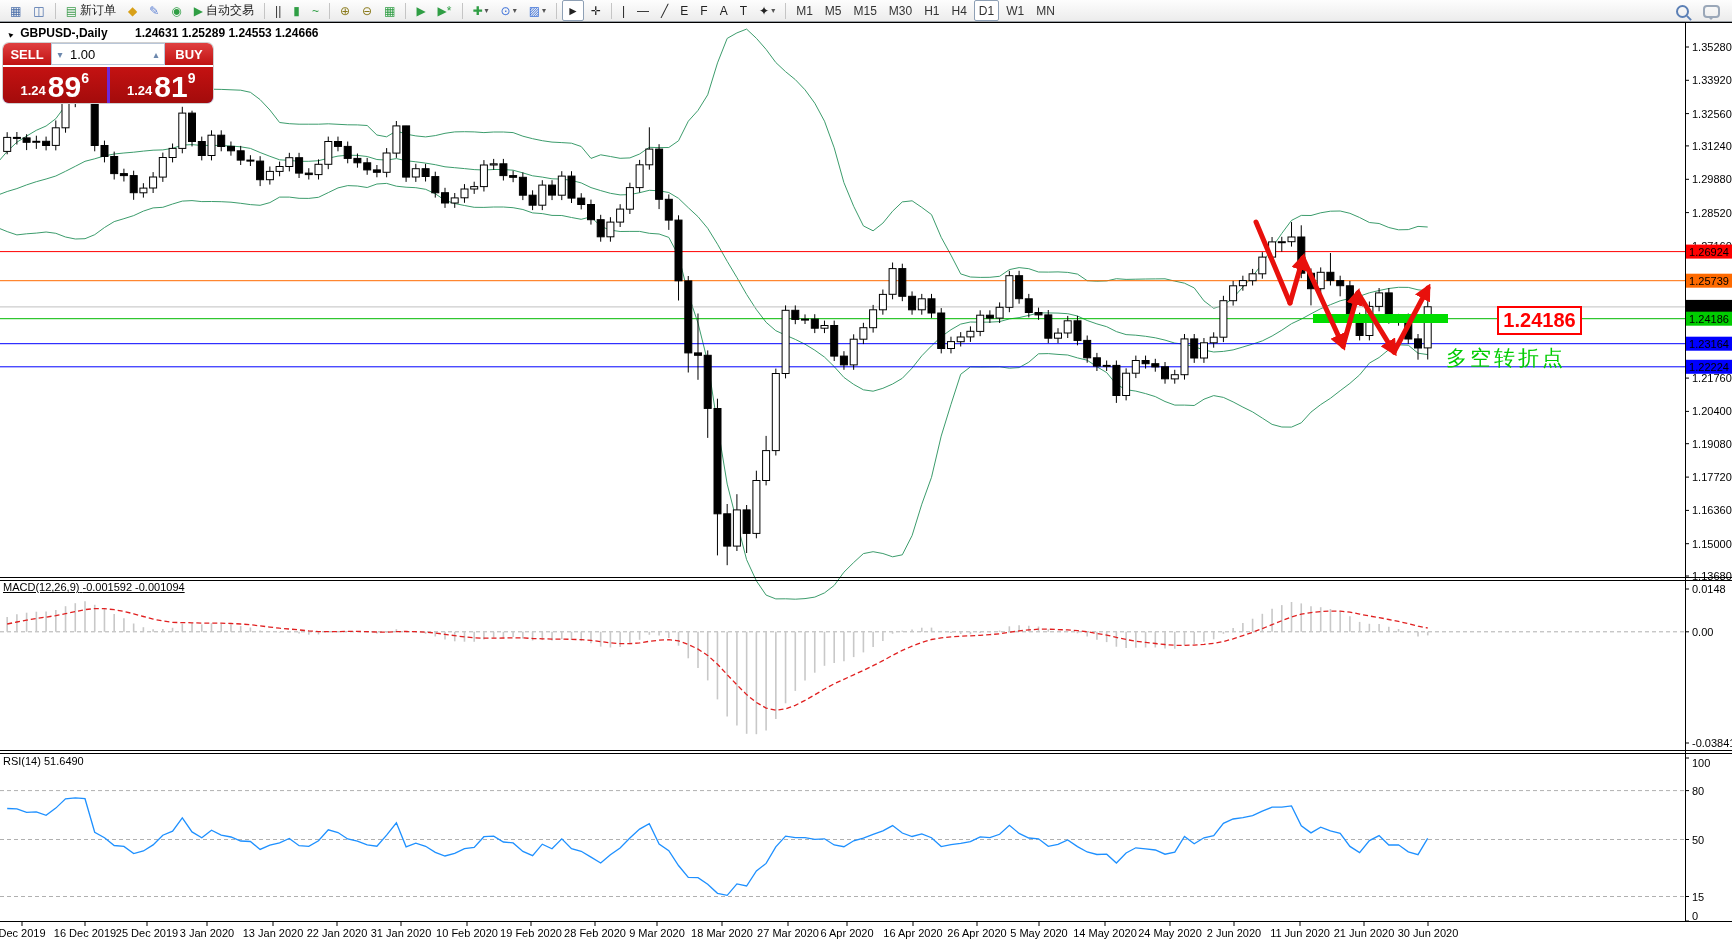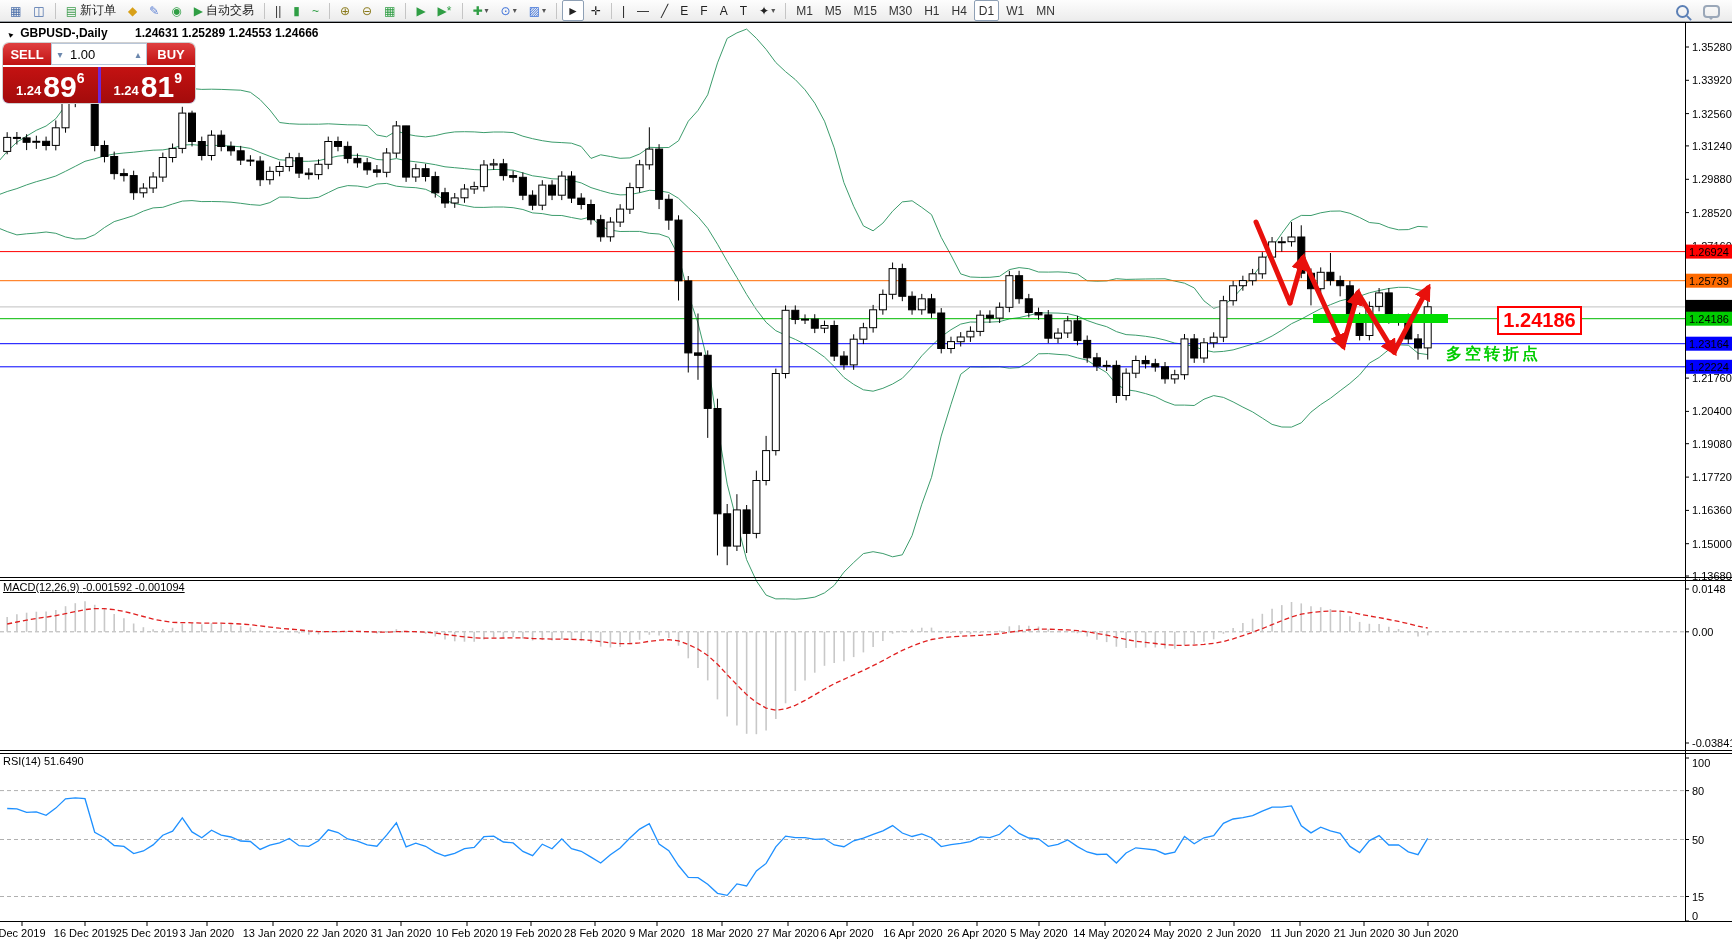--- a/index.html
+++ b/index.html
@@ -23,21 +23,21 @@
     transform:rotate(45deg);right:-5px;bottom:-3px;}
   .chat{width:13px;height:9px;border:2px solid #9aa7b8;border-radius:4px;position:relative;display:inline-block;}
   .chat::after{content:"";position:absolute;border:4px solid transparent;border-top-color:#9aa7b8;bottom:-8px;left:2px;}
   
   #chart-svg{position:absolute;left:0;top:0;z-index:1;font-family:"Liberation Sans","DejaVu Sans",sans-serif;}
   #chart-svg text{font-size:11px;fill:#000;}
   
   #hdr{position:absolute;left:6px;top:26px;z-index:5;font-size:12px;font-weight:bold;color:#000;}
   #hdr .mk{display:inline-block;transform:rotate(-45deg);font-size:8px;margin-right:3px;}
   #hdr .ohlc{margin-left:24px;}
-  .otp{position:absolute;left:3px;top:43px;width:192px;z-index:5;border-radius:6px;overflow:hidden;
+  .otp{position:absolute;left:3px;top:43px;width:210px;z-index:5;border-radius:6px;overflow:hidden;
        background:#fff;box-shadow:0 0 0 1px #d0d0d0;}
   .otp-row1{display:flex;height:22px;}
   .otp-sell,.otp-buy{flex:0 0 48px;background:linear-gradient(#e04040,#c01212);color:#fff;
      font-size:13px;font-weight:bold;border:none;font-family:inherit;}
   .otp-sell{border-radius:5px 0 0 0;}
   .otp-buy{border-radius:0 5px 0 0;}
   .otp-vol{flex:1;background:#fff;display:flex;align-items:center;border:1px solid #b9c6d8;box-sizing:border-box;}
   .va{flex:0 0 16px;text-align:center;color:#6b87ad;font-size:10px;cursor:default;}
   .vi{flex:1;border:none;outline:none;text-align:left;font-size:13px;width:40px;font-family:inherit;}
   .otp-row2{display:flex;gap:3px;background:#6d28d9;margin-top:2px;height:36px;}
@@ -46,21 +46,21 @@
   .px-s{font-size:13px;font-weight:bold;margin-right:2px;margin-bottom:2px;}
   .px-b{font-size:30px;font-weight:bold;line-height:26px;}
   .px-sup{font-size:14px;font-weight:bold;align-self:flex-start;margin-top:3px;}
   .ind-label{position:absolute;z-index:4;font-size:11px;color:#000;left:3px;}
   #macd-label{top:581px;text-decoration:underline;}
   #rsi-label{top:755px;}
   #price-box{position:absolute;left:1497px;top:306px;width:81px;height:25px;z-index:4;
      border:2px solid #ff0000;background:#fff;color:#ff0000;font-size:20px;font-weight:bold;
      text-align:center;line-height:24px;}
   #note-cn{position:absolute;left:1446px;top:344px;z-index:4;color:#00cc00;
-     font-size:16px;font-weight:bold;letter-spacing:3px;}
+     font-size:21px;font-weight:normal;letter-spacing:3px;}
 </style>
 </head>
 <body>
 
 <div id="toolbar">
     <div class="tbtn">
       <span class="glyph" style="color: rgb(74, 110, 169);">▦</span>
     </div>
     <div class="tbtn">
       <span class="glyph" style="color: rgb(74, 110, 169);">◫</span>

